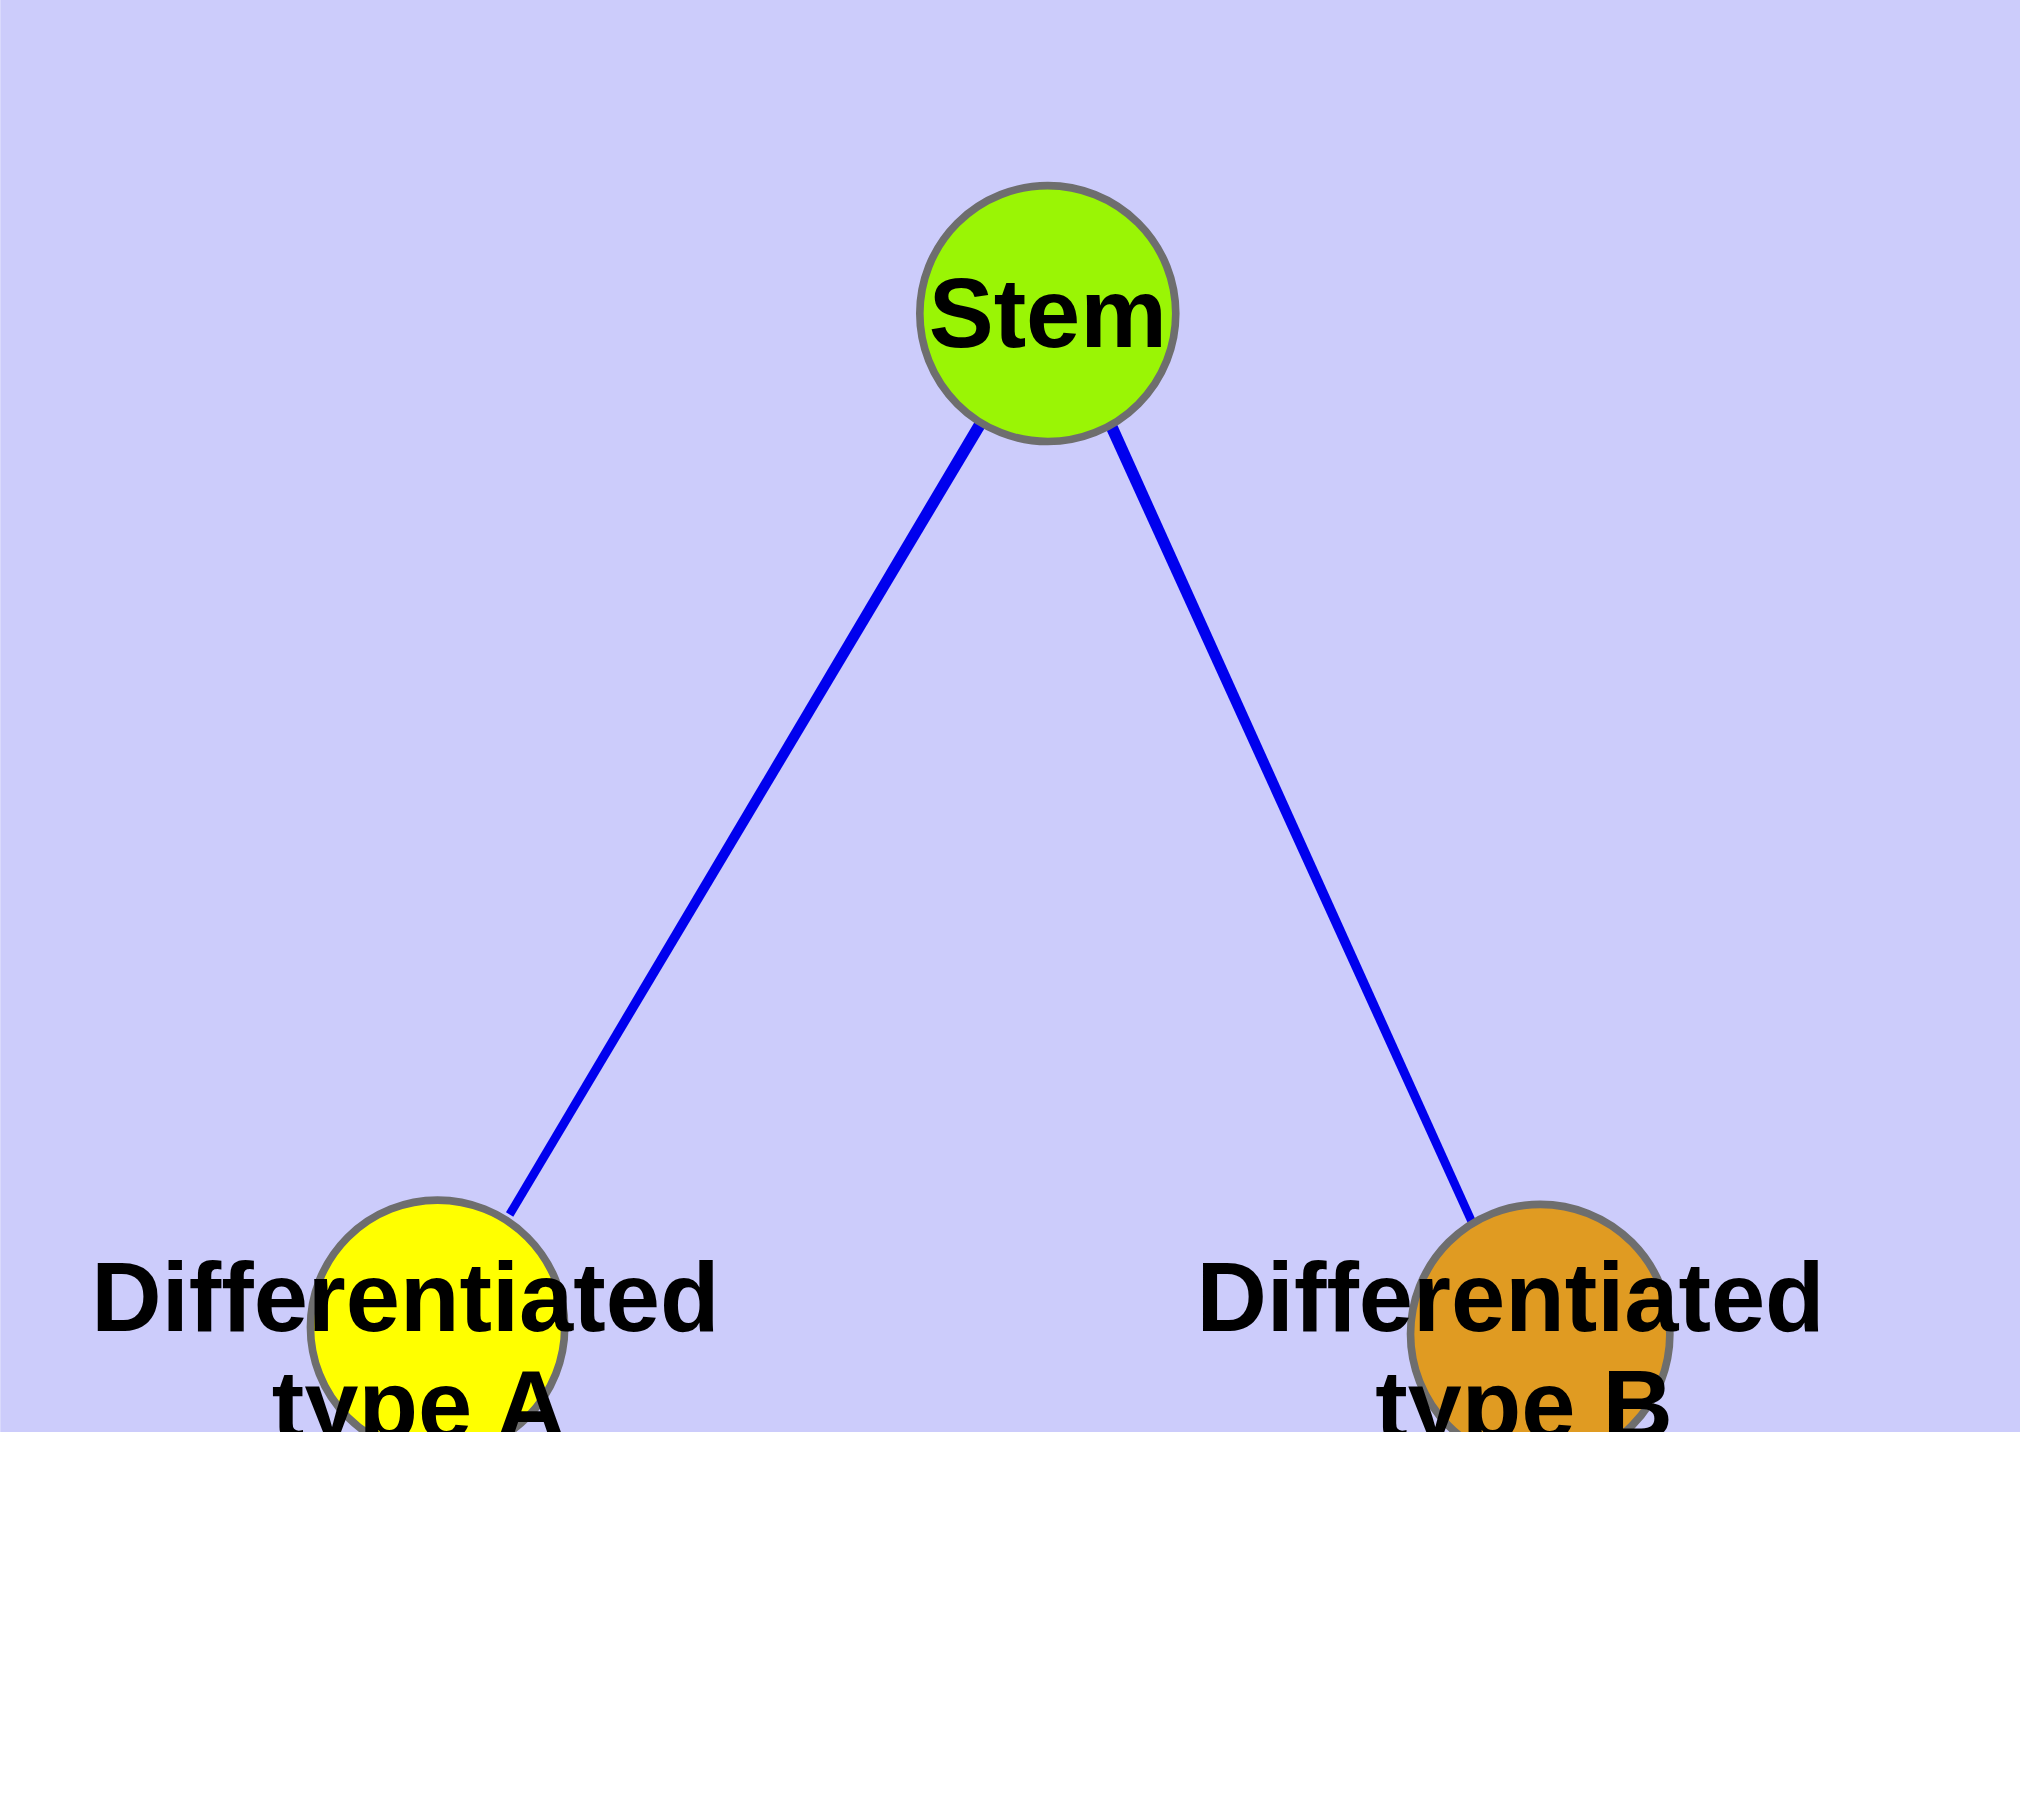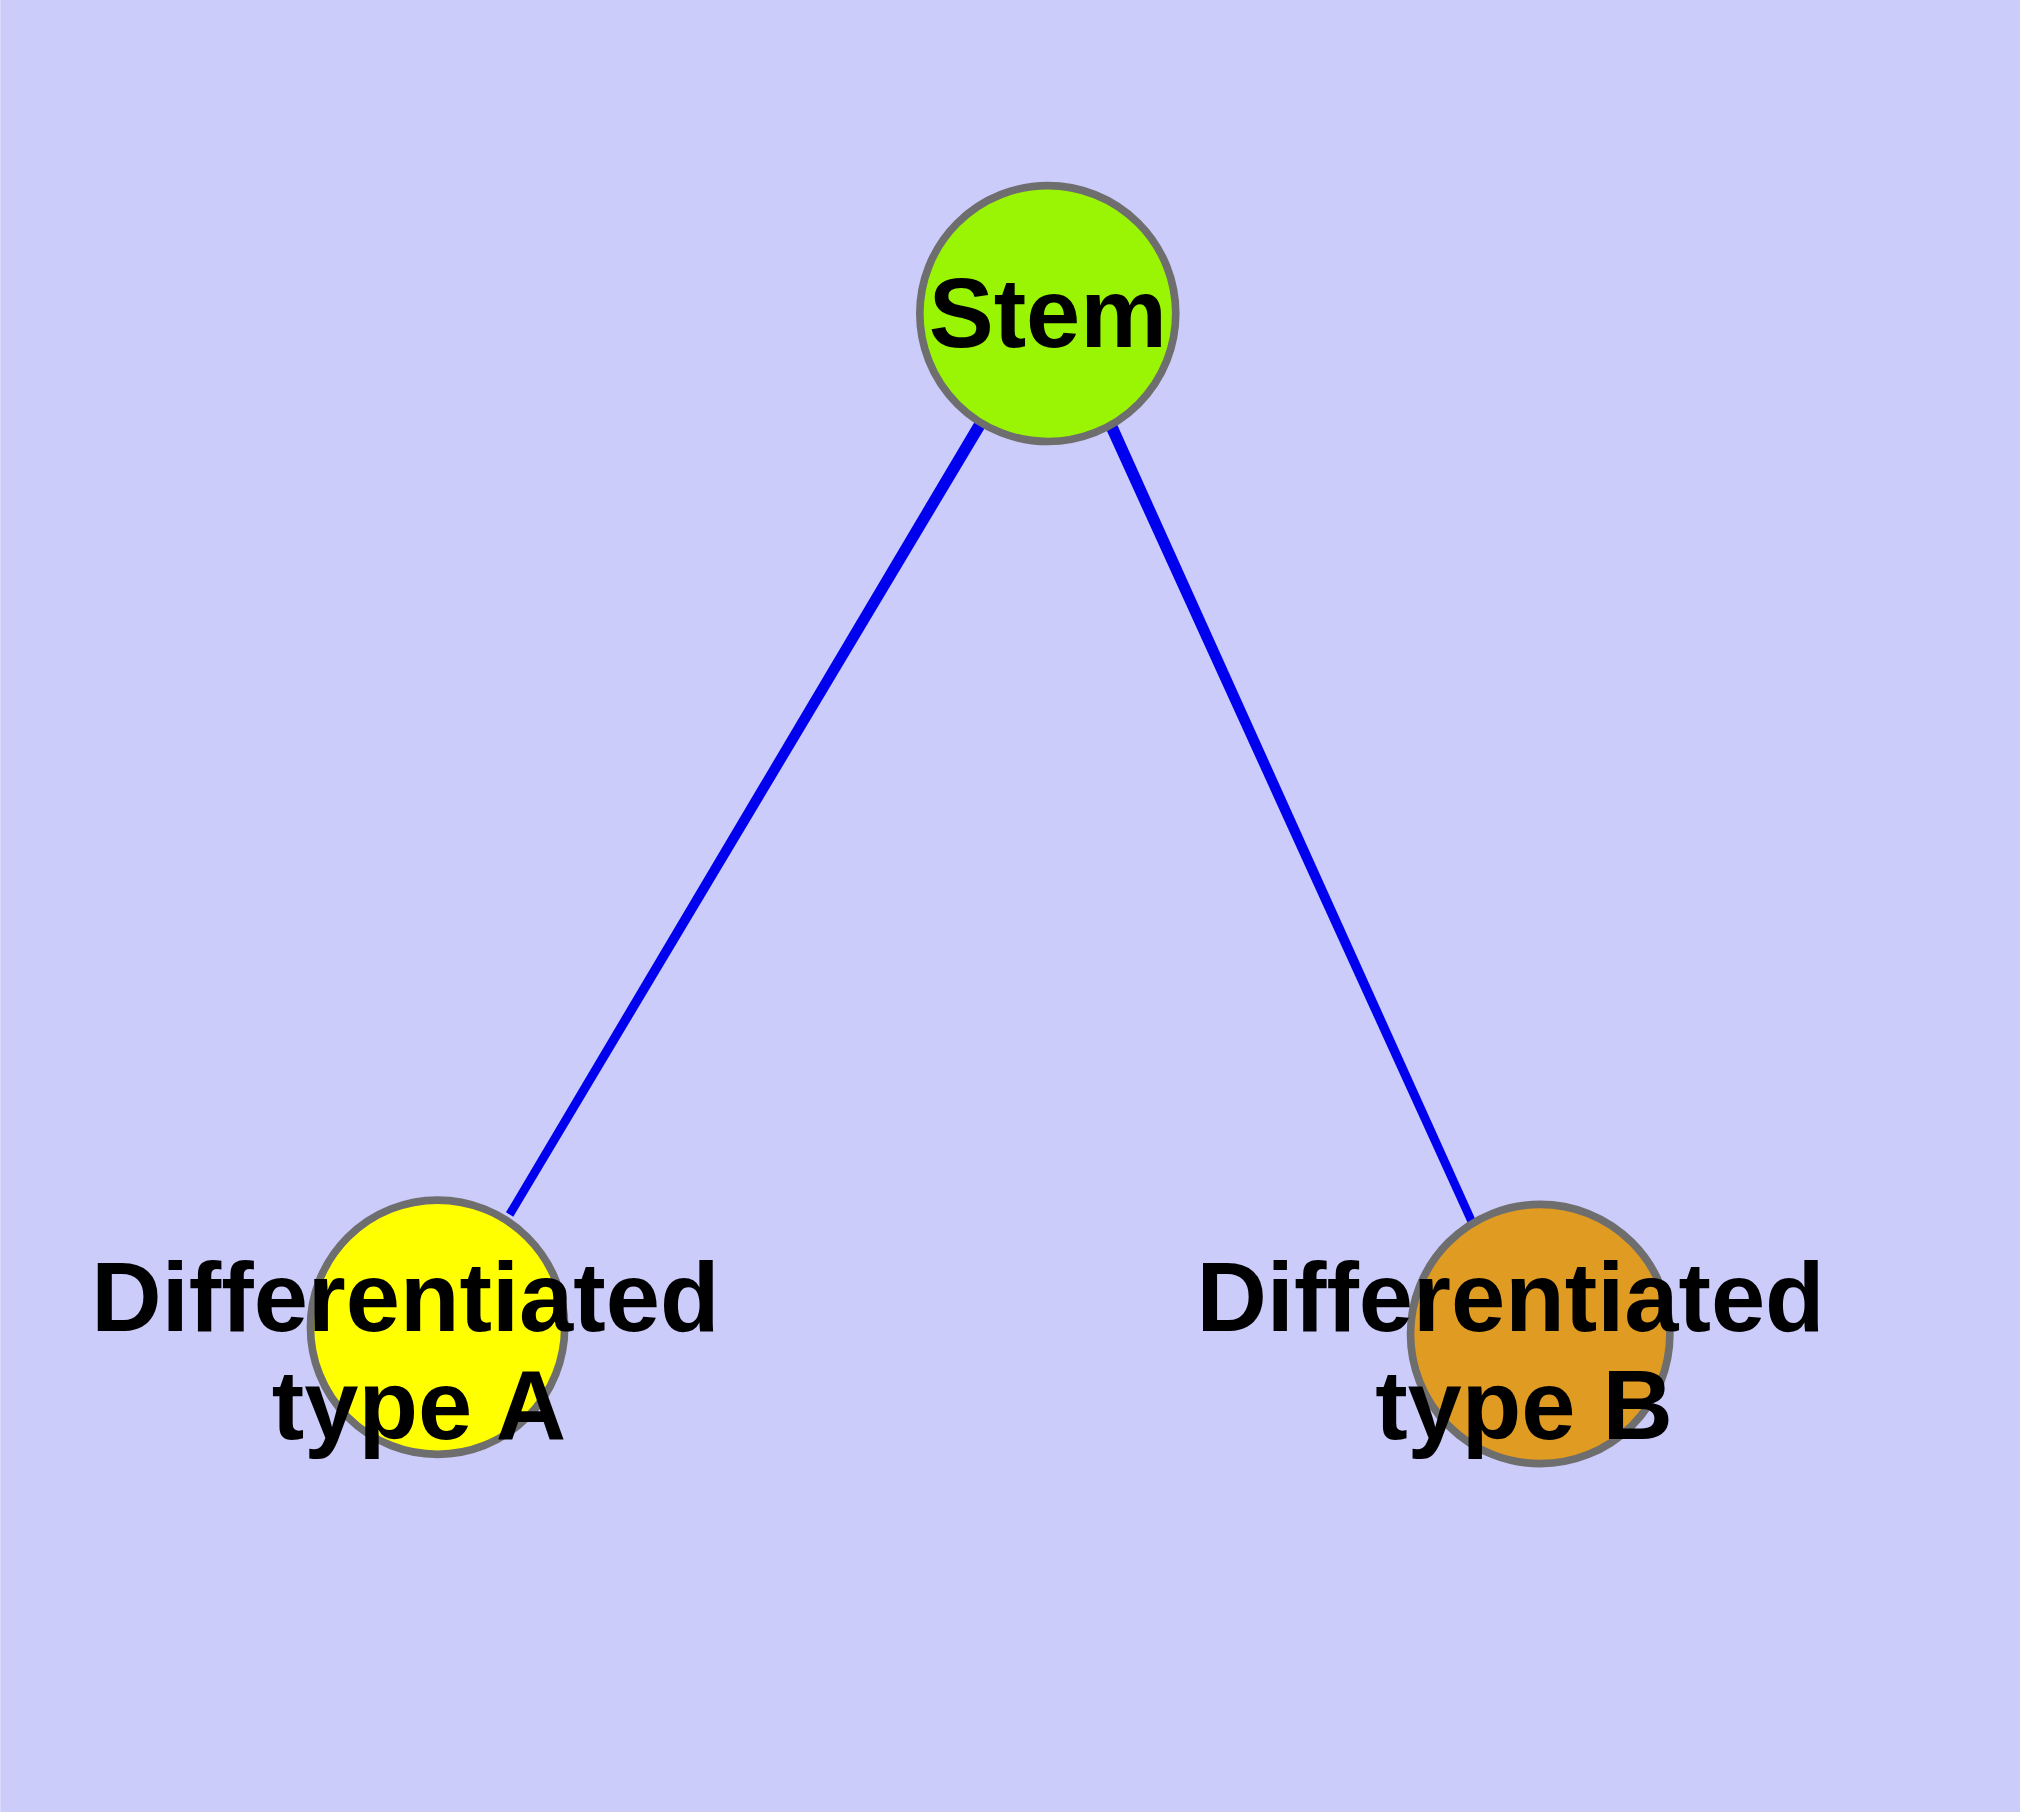--- a/index.html
+++ b/index.html
@@ -26,21 +26,21 @@
     font-family: "Liberation Sans", sans-serif;
     font-weight: bold;
     fill: #000000;
     text-anchor: middle;
     dominant-baseline: auto;
   }
 </style>
 </head>
 <body style="background: rgb(255, 255, 255);">
 
-<div id="canvas" style="width: 2021px; height: 1812px;">
+<div id="canvas" style="width: 2021px; height: 1432px;">
   <svg id="graph-svg" viewBox="0 0 2384 2138" xmlns="http://www.w3.org/2000/svg" style="width: 2021px; height: 1812px;">
 
     <rect id="bg-rect" x="0" y="0" width="2384" height="2138" fill="#ccccfb"></rect>
 
     <g id="edges-group">
       <polygon id="edge-0" points="1150.99,495.42 596.70,1430.44 605.30,1435.56 1163.01,502.58" fill="#0000ee"></polygon>
       <polygon id="edge-1" points="1304.62,505.89 1732.45,1445.06 1741.55,1440.94 1317.38,500.11" fill="#0000ee"></polygon>
     </g>
 
     <g id="nodes-group">

